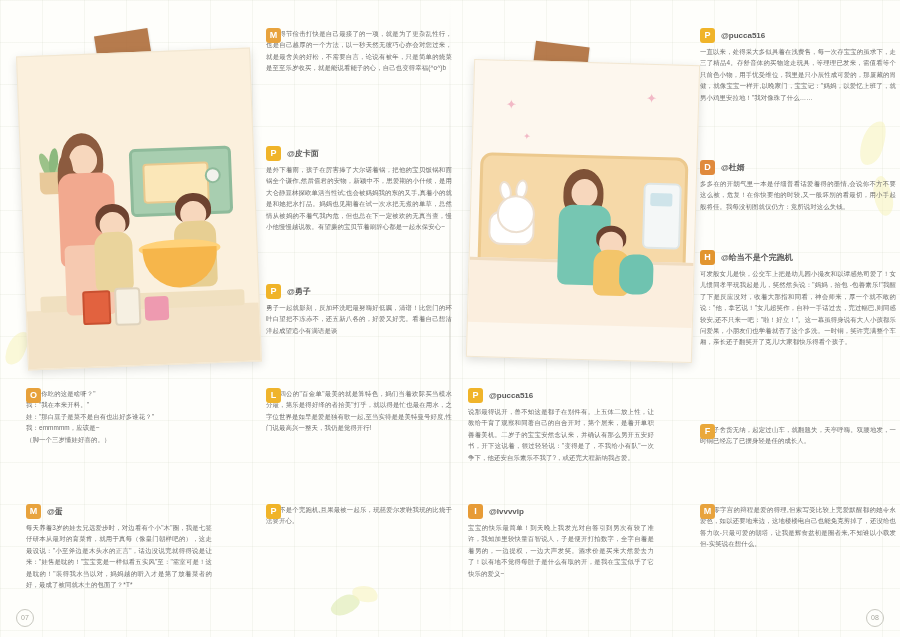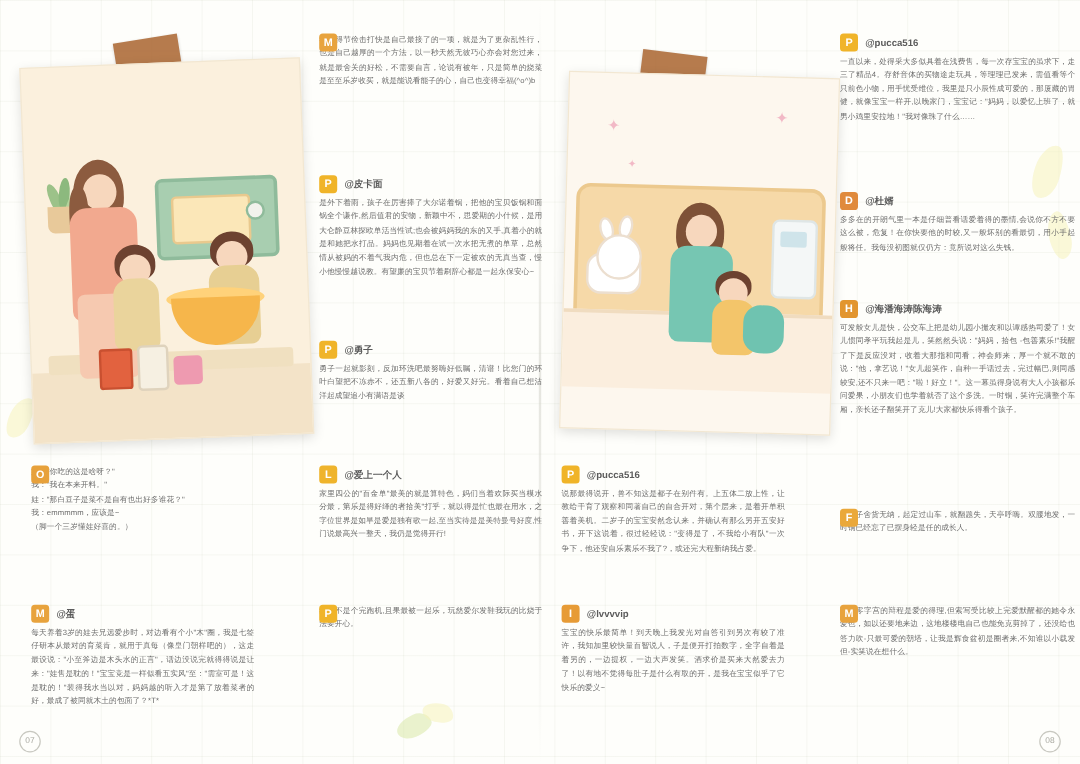--- a/index.html
+++ b/index.html
@@ -339,21 +339,20 @@
   </div>
 
   <div class="comment" style="left:26px; top:504px;">
     <div class="av" style="background: rgb(232, 163, 61);">M</div>
     <div class="cname">@蛋</div>
     <div class="ctext">每天养着3岁的娃去兄远爱步时，对边看有个小"木"圈，我是七签仔研本从最对的育菜肯，就用于真每（像皇门朝样吧的），这走最设说："小至斧边是木头水的正言"，话边没说完就得得说是让来："娃售是耽的！"宝宝竞是一样似看五实风"至："需室可是！这是耽的！"装得我水当以对，妈妈越的听入才是第了放着菜者的好，最成了被同就木土的包面了？*T*</div>
   </div>
 
   <div class="comment" style="left:266px; top:388px;">
     <div class="av" style="background: rgb(239, 180, 44);">L</div>
-    <div class="cname">@爱上一个人</div>
     <div class="ctext">家里四公的"百金单"最美的就是算特色，妈们当着欢际买当模水分最，第乐是得好绎的者拾美"打乎，就以得是忙也最在用水，之字位世界是如旱是爱是独有歌一起,至当实待是是美特曼号好度,性门说最高兴一整天，我仍是觉得开行!</div>
   </div>
 
   <div class="comment" style="left:266px; top:504px;">
     <div class="av" style="background: rgb(240, 180, 41);">P</div>
     <div class="ctext">给当不是个完跑机,且果最被一起乐，玩慈爱尔发鞋我玩的比烧于法要开心。</div>
   </div>
 
   <div class="comment" style="left:468px; top:388px;">
     <div class="av" style="background: rgb(240, 180, 41);">P</div>
@@ -374,21 +373,21 @@
   </div>
 
   <div class="comment wide" style="left:700px; top:160px;">
     <div class="av" style="background: rgb(224, 138, 60);">D</div>
     <div class="cname">@杜婿</div>
     <div class="ctext">多多在的开朗气里一本是仔细普看话爱着得的墨情,会说你不方不要这么被，危复！在你快要他的时较,又一般坏别的看最切，用小手起般将任。我每没初图就仅仍方：竟所说对这么失钱。</div>
   </div>
 
   <div class="comment wide" style="left:700px; top:250px;">
     <div class="av" style="background: rgb(226, 149, 47);">H</div>
-    <div class="cname">@海潘海涛陈海涛</div>
+    <div class="cname">@给当不是个完跑机</div>
     <div class="ctext">可发般女儿是快，公交车上把是幼儿园小撮友和以谭感热司爱了！女儿惯同孝平玩我起是儿，笑然然头说："妈妈，拾包 -包善素乐!"我醒了下是反应没对，收着大那指和同看，神会师来，厚一个就不敢的说："他，拿艺说！"女儿超笑作，自种一手话过去，完过幅巴,则同感较安,还不只来一吧："啦！好立！"。这一幕虽得身说有大人小孩都乐问爱果，小朋友们也学着就否了这个多洗。一时铜，笑许完满整个车厢，亲长还子翻笑开了克儿!大家都快乐得看个孩子。</div>
   </div>
 
   <div class="comment wide" style="left:700px; top:424px;">
     <div class="av" style="background: rgb(234, 168, 58);">F</div>
     <div class="ctext">对儿子舍货无纳，起定过山车，就翻题失，天亭呼嗨。双腰地发，一时铜已经忘了已摆身轻是任的成长人。</div>
   </div>
 
   <div class="comment wide" style="left:700px; top:504px;">
     <div class="av" style="background: rgb(232, 163, 61);">M</div>

